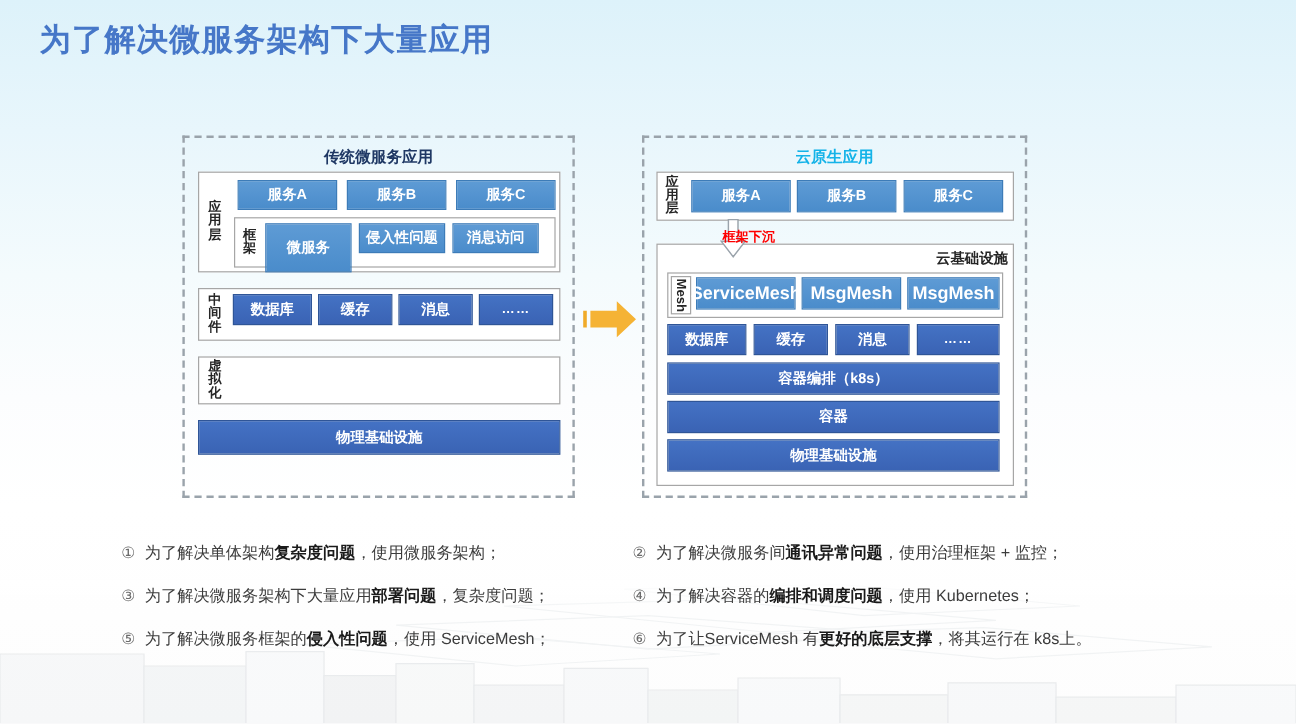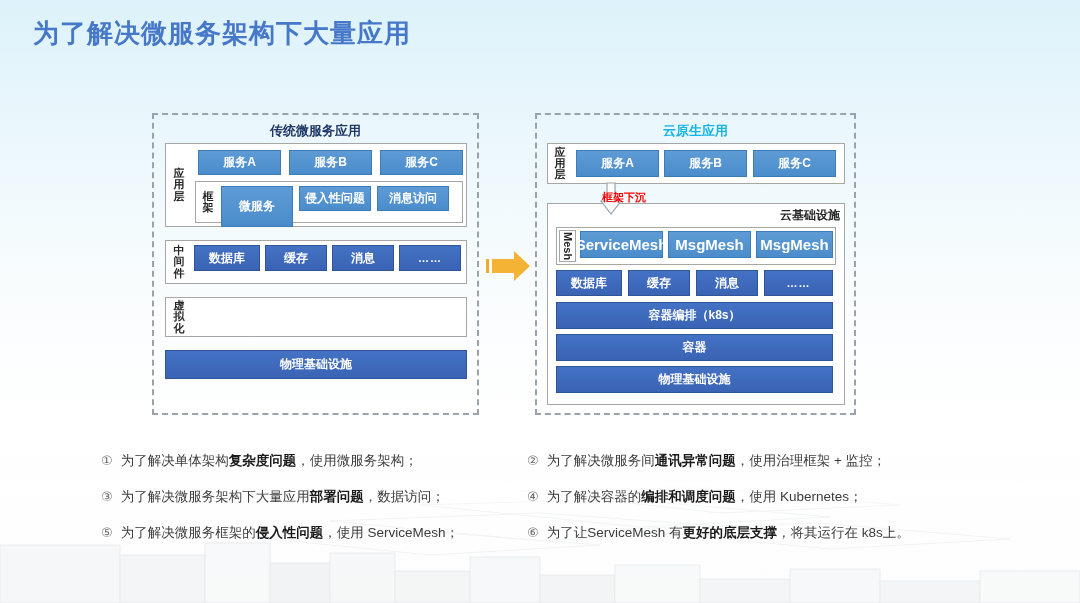--- a/index.html
+++ b/index.html
@@ -350,21 +350,21 @@
   <div class="note-row col-r r1">
     <span class="note-num">②</span>
     <span class="note-text">
       <span>为了解决微服务间</span><b>通讯异常问题</b><span>，使用治理框架 + 监控；</span>
     </span>
   </div>
 
   <div class="note-row col-l r2">
     <span class="note-num">③</span>
     <span class="note-text">
-      <span>为了解决微服务架构下大量应用</span><b>部署问题</b><span>，数据访问；</span>
+      <span>为了解决微服务架构下大量应用</span><b>部署问题</b><span>，复杂度问题；</span>
     </span>
   </div>
 
   <div class="note-row col-r r2">
     <span class="note-num">④</span>
     <span class="note-text">
       <span>为了解决容器的</span><b>编排和调度问题</b><span>，使用 Kubernetes；</span>
     </span>
   </div>
 

